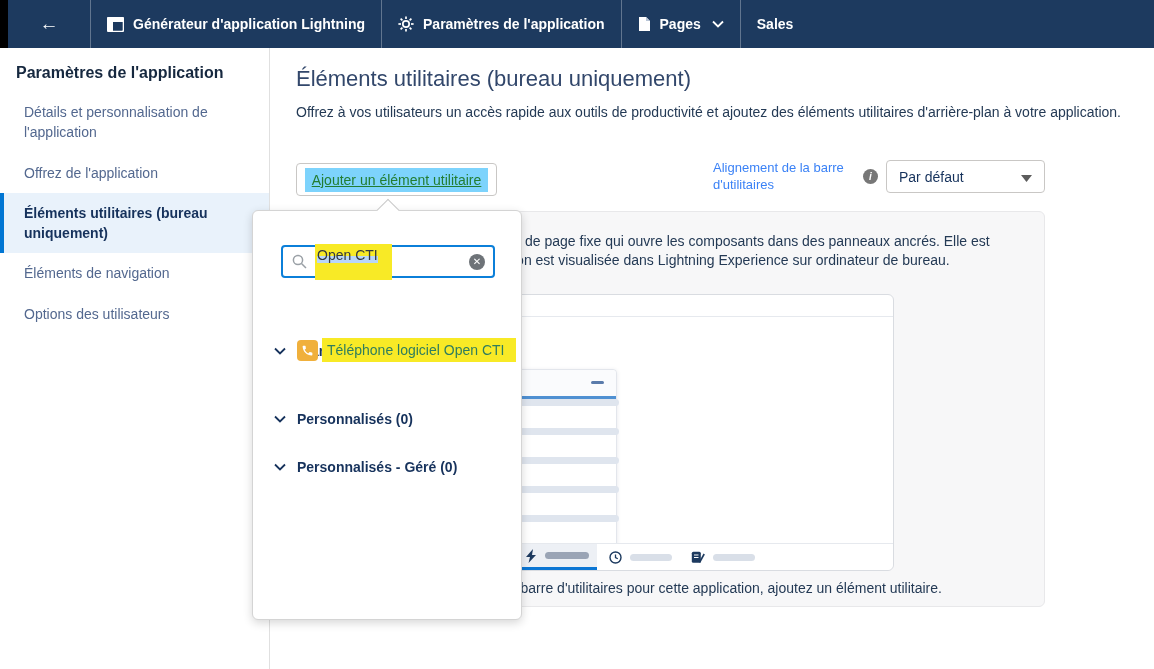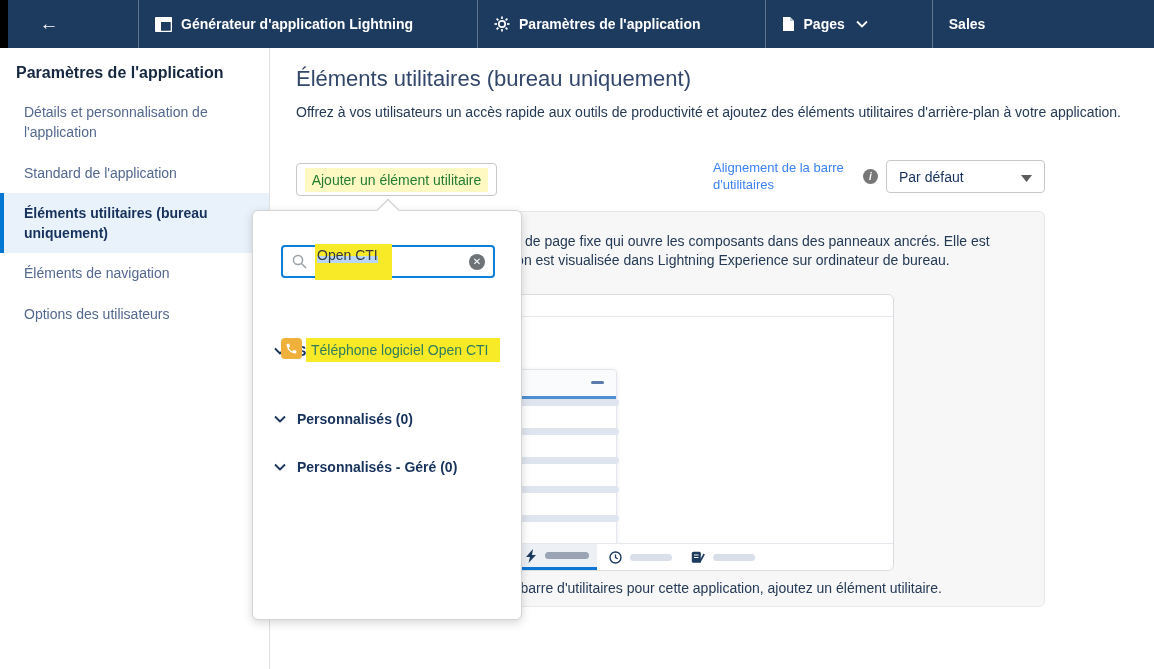--- a/index.html
+++ b/index.html
@@ -3,38 +3,38 @@
 <meta charset="utf-8">
 <style>
   * { margin:0; padding:0; box-sizing:border-box; }
   html,body { width:1154px; height:669px; background:#fff; }
   body { font-family:"Liberation Sans","DejaVu Sans",sans-serif; position:relative; overflow:hidden; color:#243a55; }
 
   
   .topbar { position:absolute; left:0; top:0; width:1154px; height:48px; background:#1d3a5f; display:flex; align-items:stretch; }
   .topbar .edge { width:8px; background:#000; }
   .seg { display:flex; align-items:center; padding:0 16px; color:#fff; font-size:14px; font-weight:700; gap:9px; }
-  .seg + .seg { border-left:1px solid rgba(255,255,255,.30);margin-left:48px; }
+  .seg + .seg { border-left:1px solid rgba(255,255,255,.30); }
   .seg.back { width:82px; justify-content:center; font-size:19px; font-weight:400; padding:0; }
   .seg .navicon { display:inline-flex; align-items:center; }
   .chev-dn { margin-left:2px; }
 
   
   .sidebar { position:absolute; left:0; top:48px; width:270px; height:621px; background:#fff; border-right:1px solid #e0e0e0; }
   .sidebar h2 { font-size:16px; font-weight:700; color:#16283f; padding:16px 16px 10px 16px; }
   .side-item { font-size:14px; line-height:1.45; color:#53688f; padding:10px 18px 10px 24px; cursor:pointer; }
   .side-item.selected { background:#e9f2fb; border-left:4px solid #0176d3; padding-left:20px; color:#16325c; font-weight:700; }
 
   
   .main { position:absolute; left:270px; top:48px; right:0; bottom:0; }
   .page-title { position:absolute; left:26px; top:18px; font-size:22px; font-weight:400; color:#32476b; }
   .page-desc { position:absolute; left:26px; top:56px; width:830px; font-size:14px; color:#243a55; }
 
   .add-btn { position:absolute; left:26px; top:115px; width:201px; height:33px; background:#fff; border:1px solid #c9c7c5; border-radius:4px; display:flex; align-items:center; justify-content:center; cursor:pointer; }
-  .add-btn .hl { background:#fef9c3; color:#237d31; font-size:14px; padding:4px 7px; }
+  .add-btn .hl { background:#7dd3fc; color:#237d31; font-size:14px; padding:4px 7px;text-decoration:underline; }
 
   .align-group { position:absolute; right:109px; top:112px; display:flex; align-items:center; gap:8px; }
   .align-label { width:142px; font-size:13px; line-height:1.3; color:#3b82f6; }
   .info-icon { width:15px; height:15px; border-radius:50%; background:#777; color:#fff; font-size:10px; font-weight:700; display:flex; align-items:center; justify-content:center; font-style:italic; }
   .select { width:159px; height:33px; background:#fff; border:1px solid #c9c7c5; border-radius:4px; display:flex; align-items:center; justify-content:space-between; padding:0 12px; font-size:14px; color:#16325c; cursor:pointer; }
 
   .gray-panel { position:absolute; left:26px; top:163px; width:749px; height:396px; background:#f7f7f8; border:1px solid #e8e8ea; border-radius:6px; }
   .gray-panel .panel-desc { position:absolute; left:16px; top:20px; width:716px; font-size:14px; line-height:19px; color:#243a55; }
   .gray-panel .hint { position:absolute; bottom:10px; left:0; width:100%; text-align:center; font-size:14px; color:#243a55; }
 
@@ -57,21 +57,21 @@
   .pill.lite { width:42px; background:#d9dfe8; }
 
   
   .popover { position:absolute; left:252px; top:210px; width:270px; height:410px; background:#fff; border:1px solid #d4d4d4; border-radius:6px; box-shadow:0 3px 10px rgba(0,0,0,.16); z-index:5; }
   .nubbin { position:absolute; left:127px; top:-9px; width:16px; height:16px; background:#fff; border-left:1px solid #c9c9c9; border-top:1px solid #c9c9c9; transform:rotate(45deg); }
   .searchbox { position:absolute; left:28px; top:34px; width:214px; height:33px; border:2px solid #0b7fd9; border-radius:4px; background:#fff; display:flex; align-items:center; padding:0 8px 0 9px; }
   .searchbox .q-txt { margin-left:8px; background:#f8ea26; padding:2px 14px 16px 2px; }
   .searchbox .q-txt .sel-under { background:linear-gradient(180deg, rgba(0,0,0,0) 58%, #b9d6f8 58%); color:#33393f; font-size:14px; }
   .searchbox .clear { margin-left:auto; width:16px; height:16px; border-radius:50%; background:#6e7378; color:#fff; font-size:10px; line-height:16px; text-align:center; cursor:pointer; }
   .sec-head { position:absolute; left:21px; display:flex; align-items:center; gap:11px; font-size:14px; font-weight:700; color:#16325c; cursor:pointer; }
-  .std-item { position:absolute; left:28px; top:127px; display:flex; align-items:flex-start; cursor:pointer; }
+  .std-item { position:absolute; left:44px; top:127px; display:flex; align-items:center; cursor:pointer; }
   .std-item .ph-ic { width:21px; height:21px; border-radius:4px; background:#f0b03c; display:flex; align-items:center; justify-content:center; }
   .std-item .lbl { margin-left:4px; background:#f8ea26; color:#2f7d5e; font-size:14px; padding:4px 12px 4px 5px; }
 </style>
 </head>
 <body>
 
 <div class="topbar">
   <div class="edge"></div>
   <div class="seg back">
     <span>←</span>
@@ -119,21 +119,21 @@
     </span>
   </div>
   <div class="seg">
     <span>Sales</span>
   </div>
 </div>
 
 <div class="sidebar">
   <h2>Paramètres de l'application</h2>
   <div class="side-item">Détails et personnalisation de l'application</div>
-  <div class="side-item">Standard de l'application</div>
+  <div class="side-item">Offrez de l'application</div>
   <div class="side-item selected">Éléments utilitaires (bureau uniquement)</div>
   <div class="side-item">Éléments de navigation</div>
   <div class="side-item">Options des utilisateurs</div>
 </div>
 
 <div class="main">
   <div class="page-title">Éléments utilitaires (bureau uniquement)</div>
   <div class="page-desc">Offrez à vos utilisateurs un accès rapide aux outils de productivité et ajoutez des éléments utilitaires d'arrière-plan à votre application.</div>
 
   <div class="add-btn">

